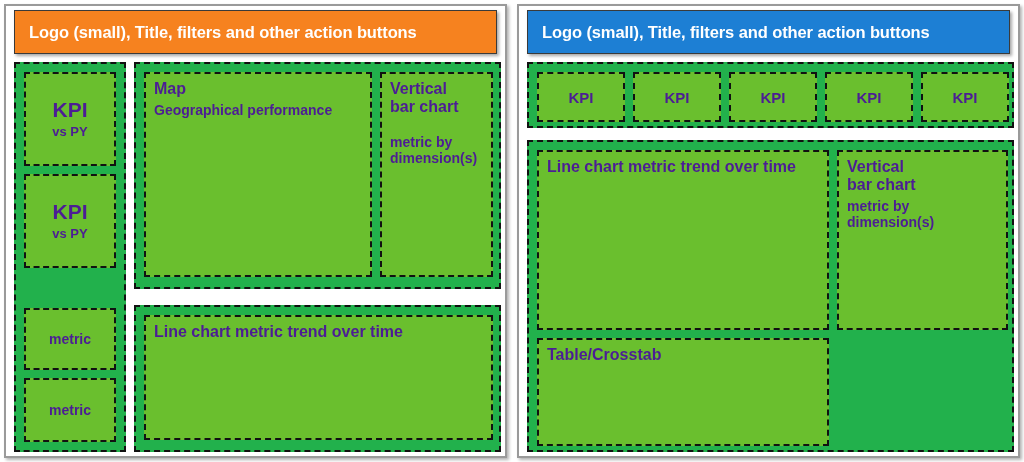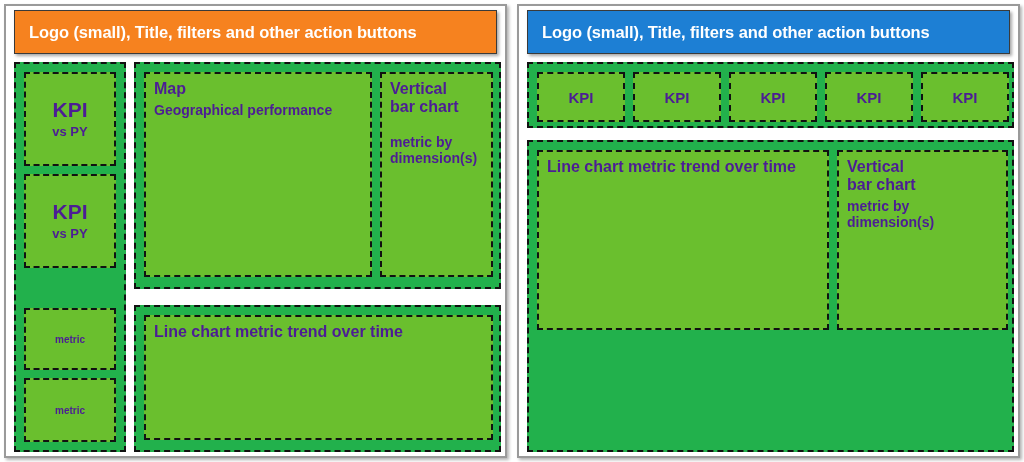--- a/index.html
+++ b/index.html
@@ -105,21 +105,21 @@
     font-size: 13px;
     font-weight: bold;
     line-height: 1.2;
     margin-top: 3px;
   }
   .kpi-small {
     font-size: 15px;
     font-weight: bold;
   }
   .metric-label {
-    font-size: 10px;
+    font-size: 14px;
     font-weight: bold;
   }
 </style>
 </head>
 <body>
 
 <div class="canvas">
 
   <div class="panel panel-left">
 
@@ -224,17 +224,20 @@
         <p class="t-title">Line chart metric trend over time</p>
       </div>
 
       <div class="tile tile-pad" style="left:308px; top:8px; width:171px; height:180px;">
         <p class="t-title">Vertical
 bar chart</p>
         <p class="t-sub">metric by
 dimension(s)</p>
       </div>
 
+      <div class="tile tile-pad" style="left:8px; top:196px; width:292px; height:108px;">
+        <p class="t-title">Table/Crosstab</p>
+      </div>
 
     </div>
 
   </div>
 </div>
 
 </body></html>

